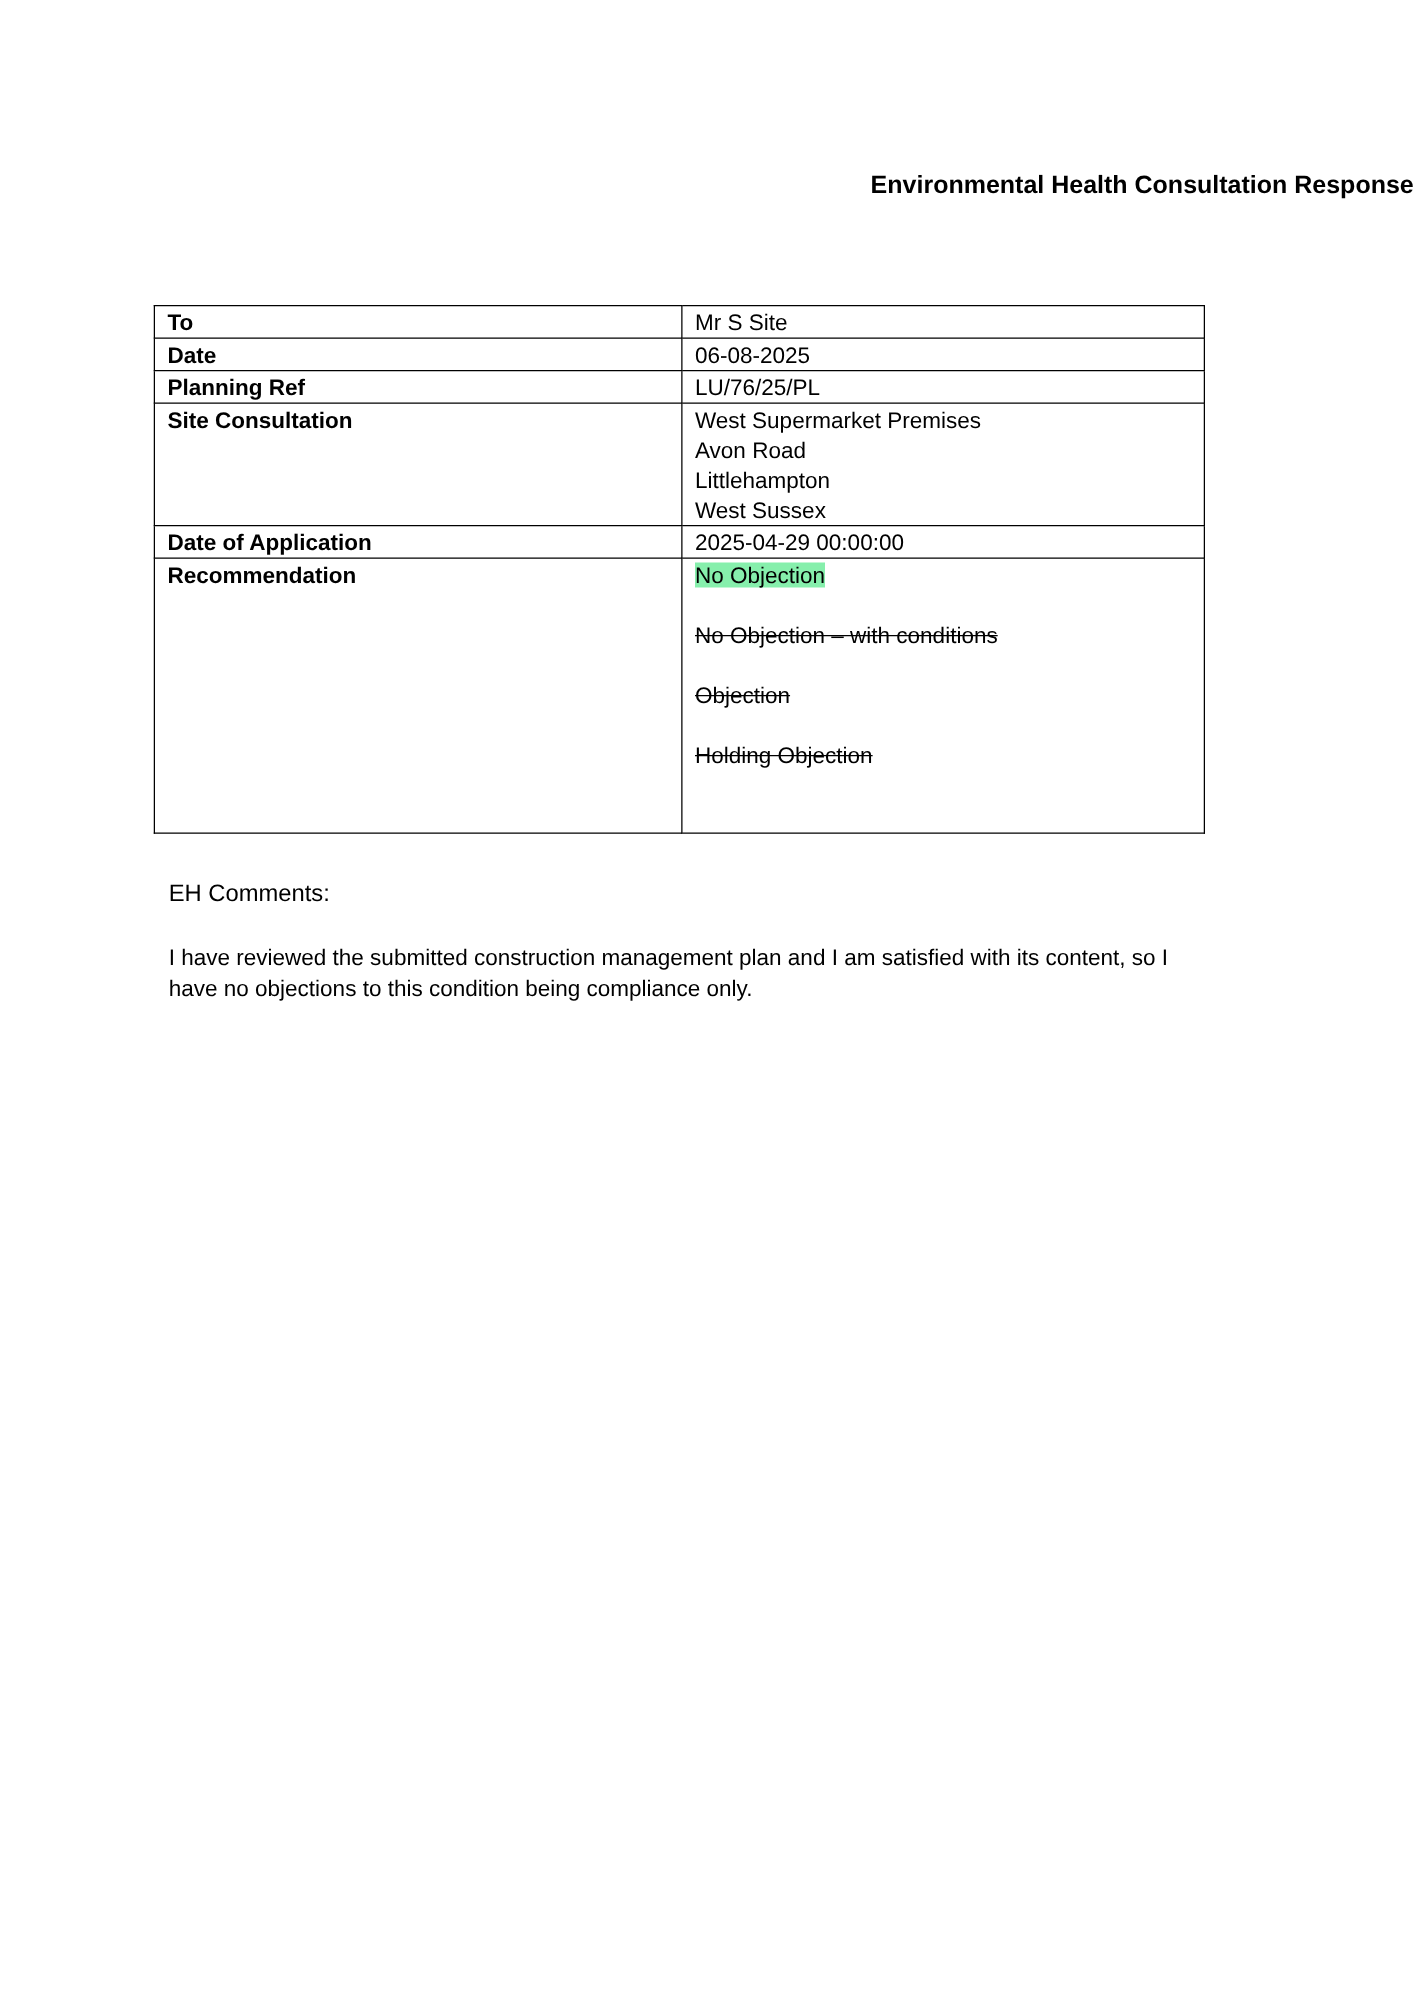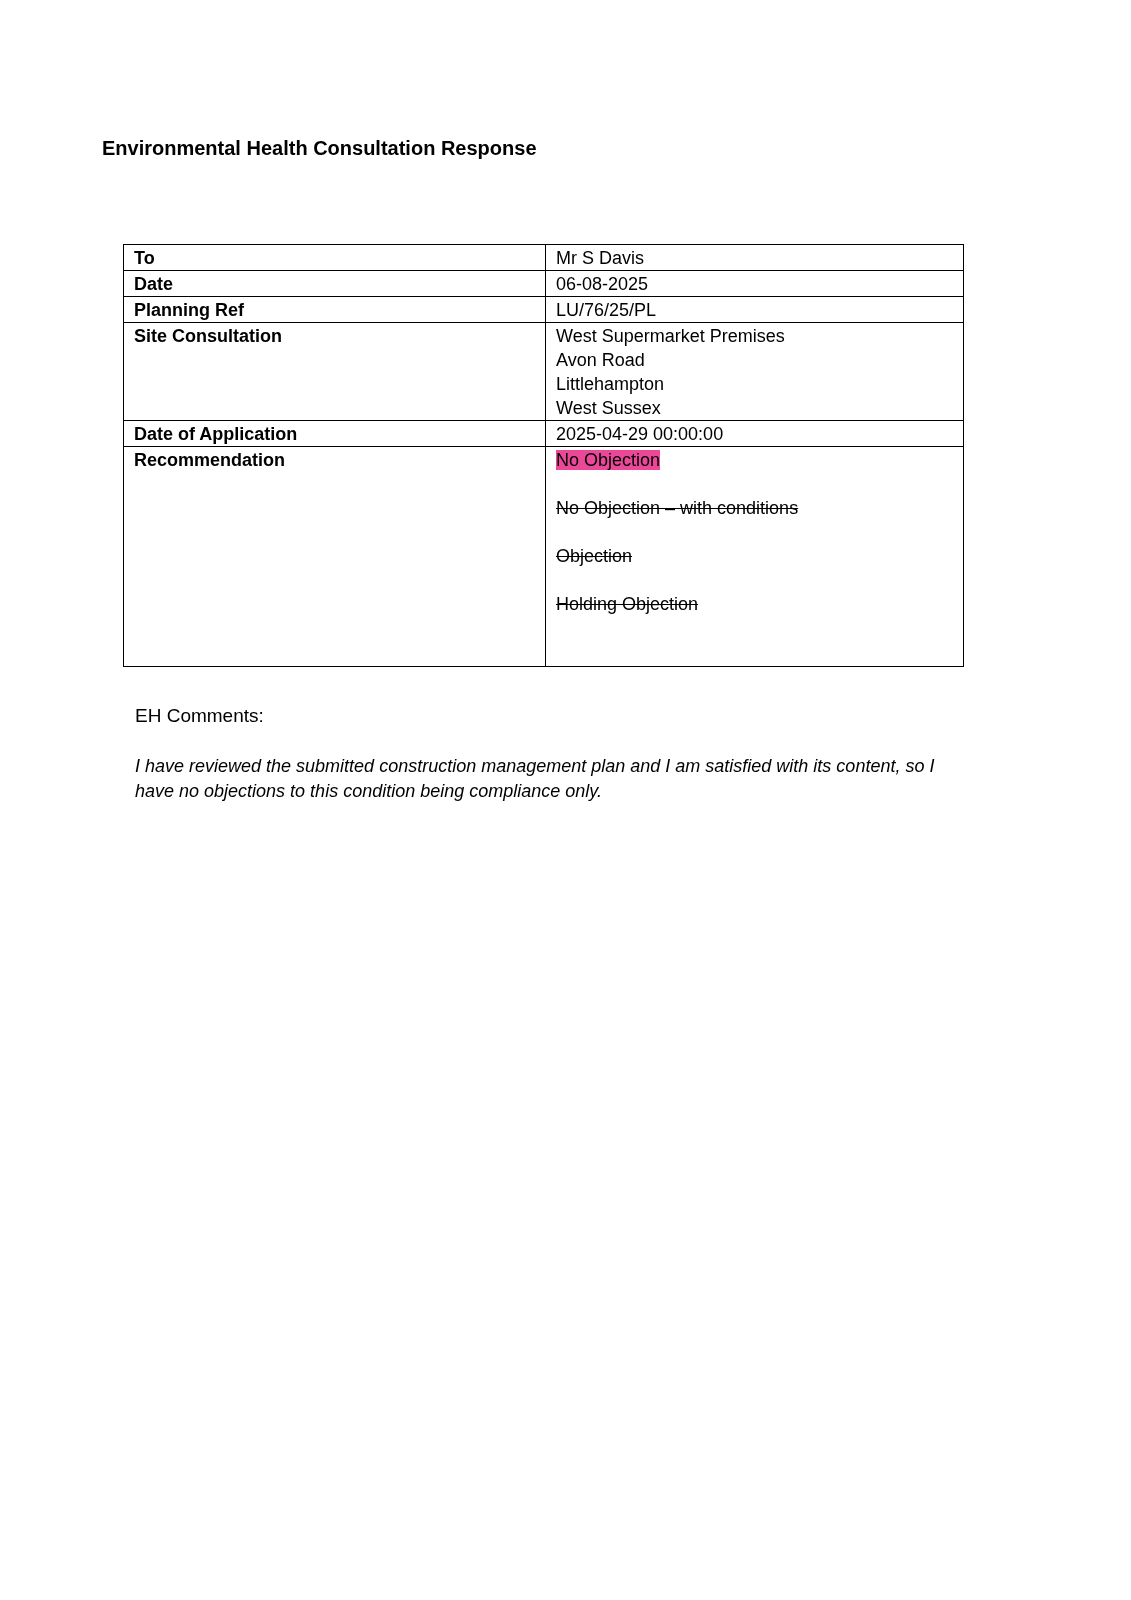--- a/index.html
+++ b/index.html
@@ -11,20 +11,21 @@
     color: #000000;
     font-family: "Liberation Sans", sans-serif;
   }
   .page { position: relative; width: 1131px; min-height: 1600px; }
 
   .doc-title {
     font-size: 20px;
     font-weight: bold;
     margin: 0;
     padding: 137px 0 0 102px;
+    text-align: right;
   }
 
   .consult-table {
     border-collapse: collapse;
     table-layout: fixed;
     width: 840px;
     margin: 84px 0 0 123px;
     padding-left: 36px;
   }
   .consult-table td {
@@ -33,49 +34,48 @@
     font-size: 18px;
     line-height: 24px;
     vertical-align: top;
     overflow: hidden;
   }
   .label-cell { font-weight: bold; width: 422px; }
   .value-cell { width: 418px; }
 
   .recommendation-cell { height: 220px; }
   .rec-line { margin: 0 0 24px 0; }
-  .highlight { background: #ec4899; }
+  .highlight { background: #86efac; }
   .strike { text-decoration: line-through; }
 
   .comments-heading {
     font-size: 19px;
     font-weight: normal;
     margin: 38px 0 0 135px;
   }
   .comments-body {
     font-size: 18px;
     line-height: 25px;
     margin: 27px 0 0 135px;
     width: 835px;
-    font-style: italic;
   }
 </style>
 </head>
 <body>
 
 <div class="page">
 
   <h1 class="doc-title">Environmental Health Consultation Response</h1>
 
   <table class="consult-table">
     <tbody>
 
       <tr>
         <td class="label-cell">To</td>
-        <td class="value-cell">Mr S Davis</td>
+        <td class="value-cell">Mr S Site</td>
       </tr>
 
       <tr>
         <td class="label-cell">Date</td>
         <td class="value-cell">06-08-2025</td>
       </tr>
 
       <tr>
         <td class="label-cell">Planning Ref</td>
         <td class="value-cell">LU/76/25/PL</td>

